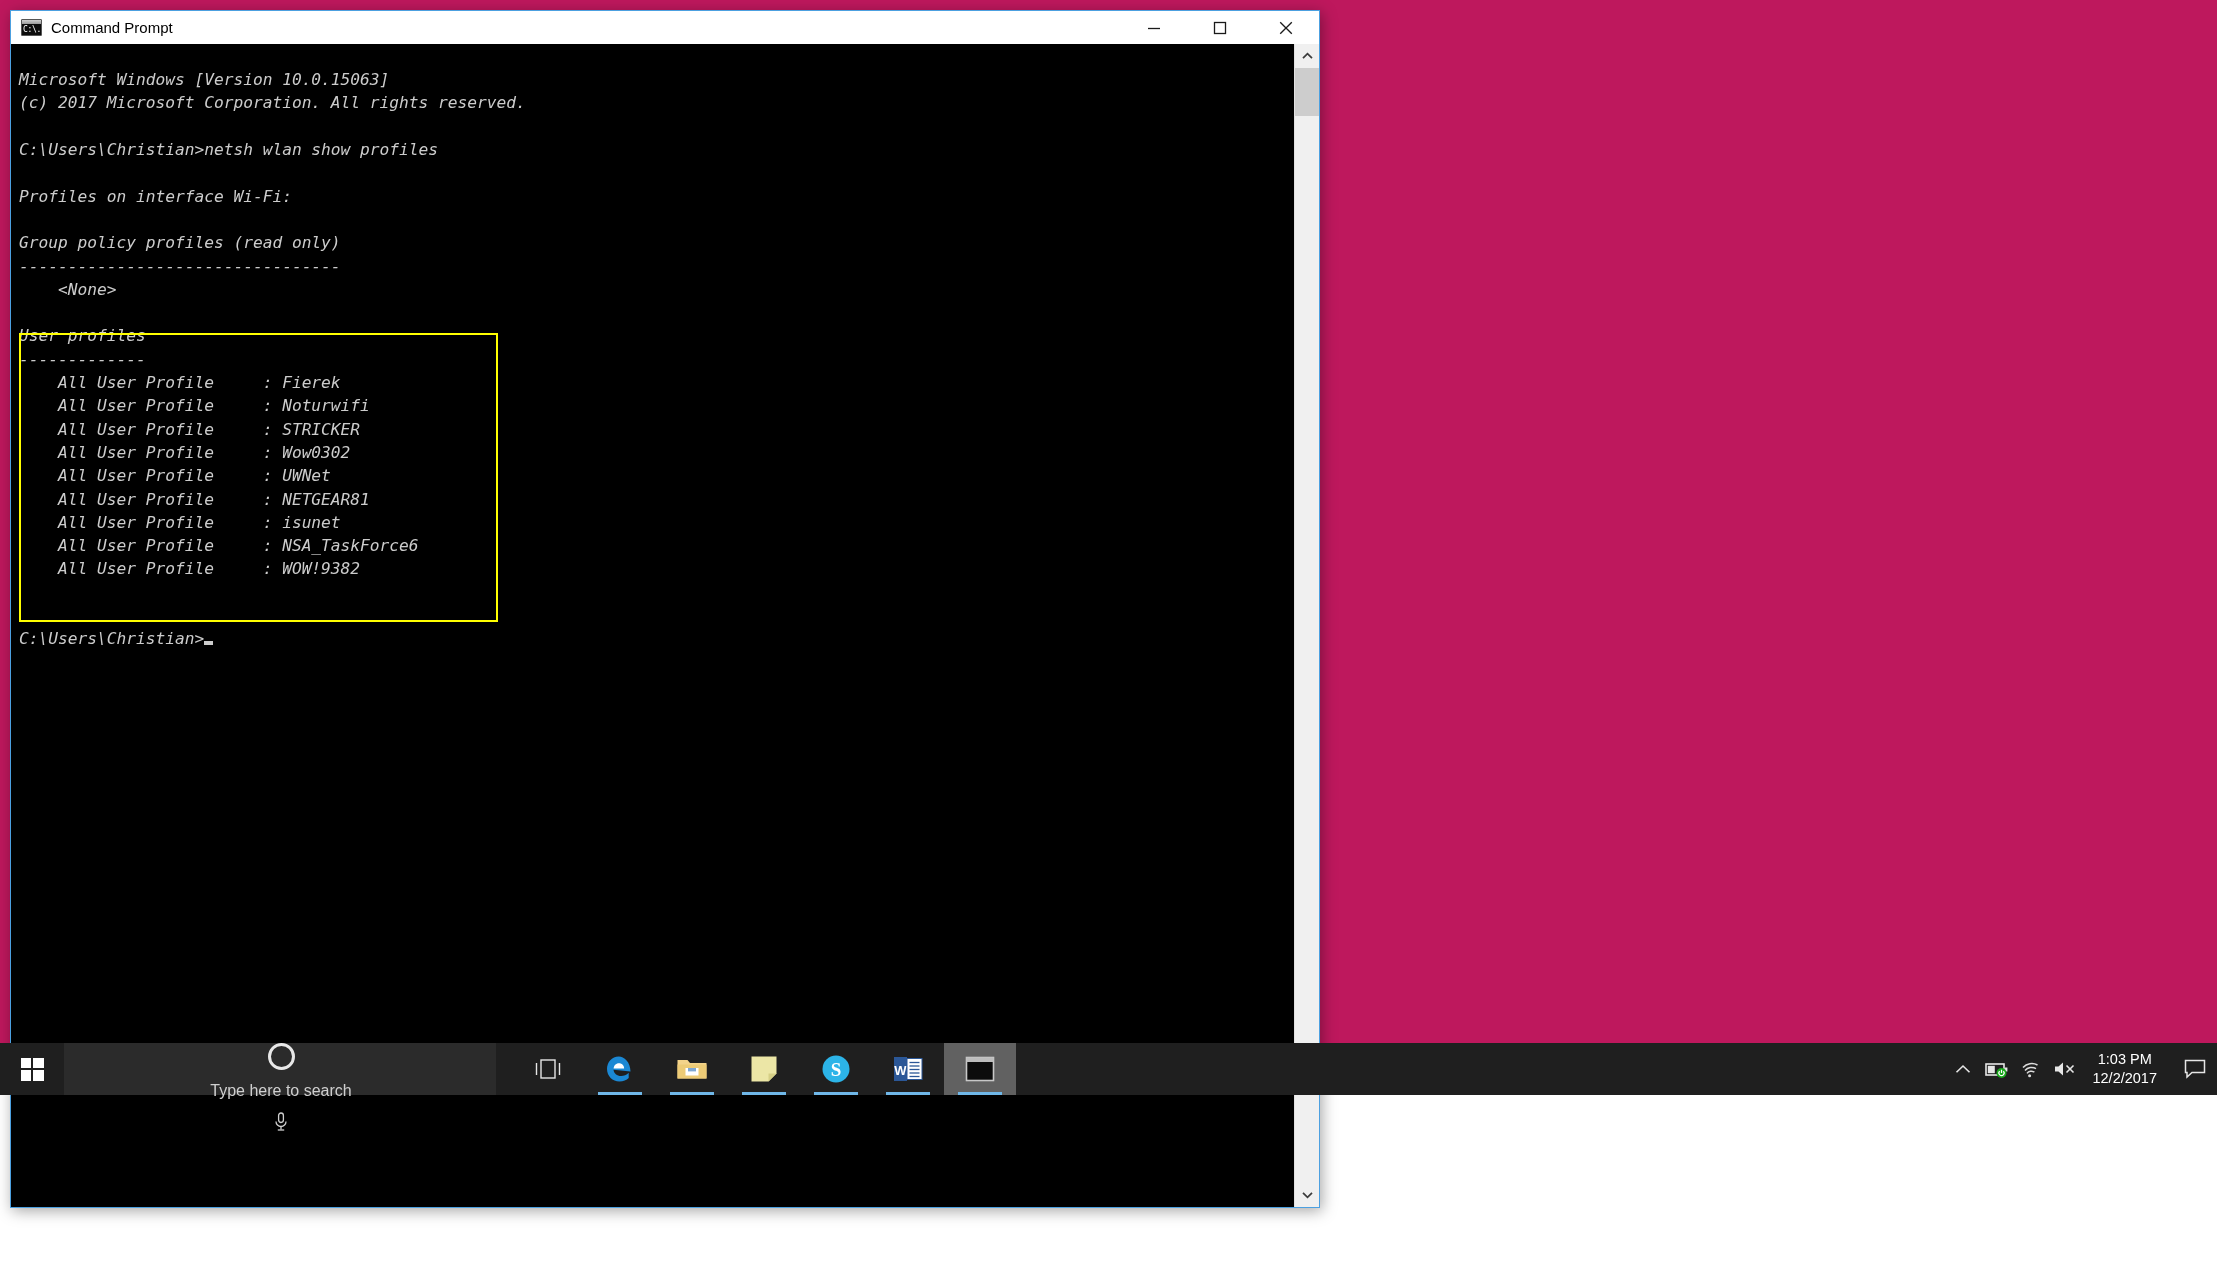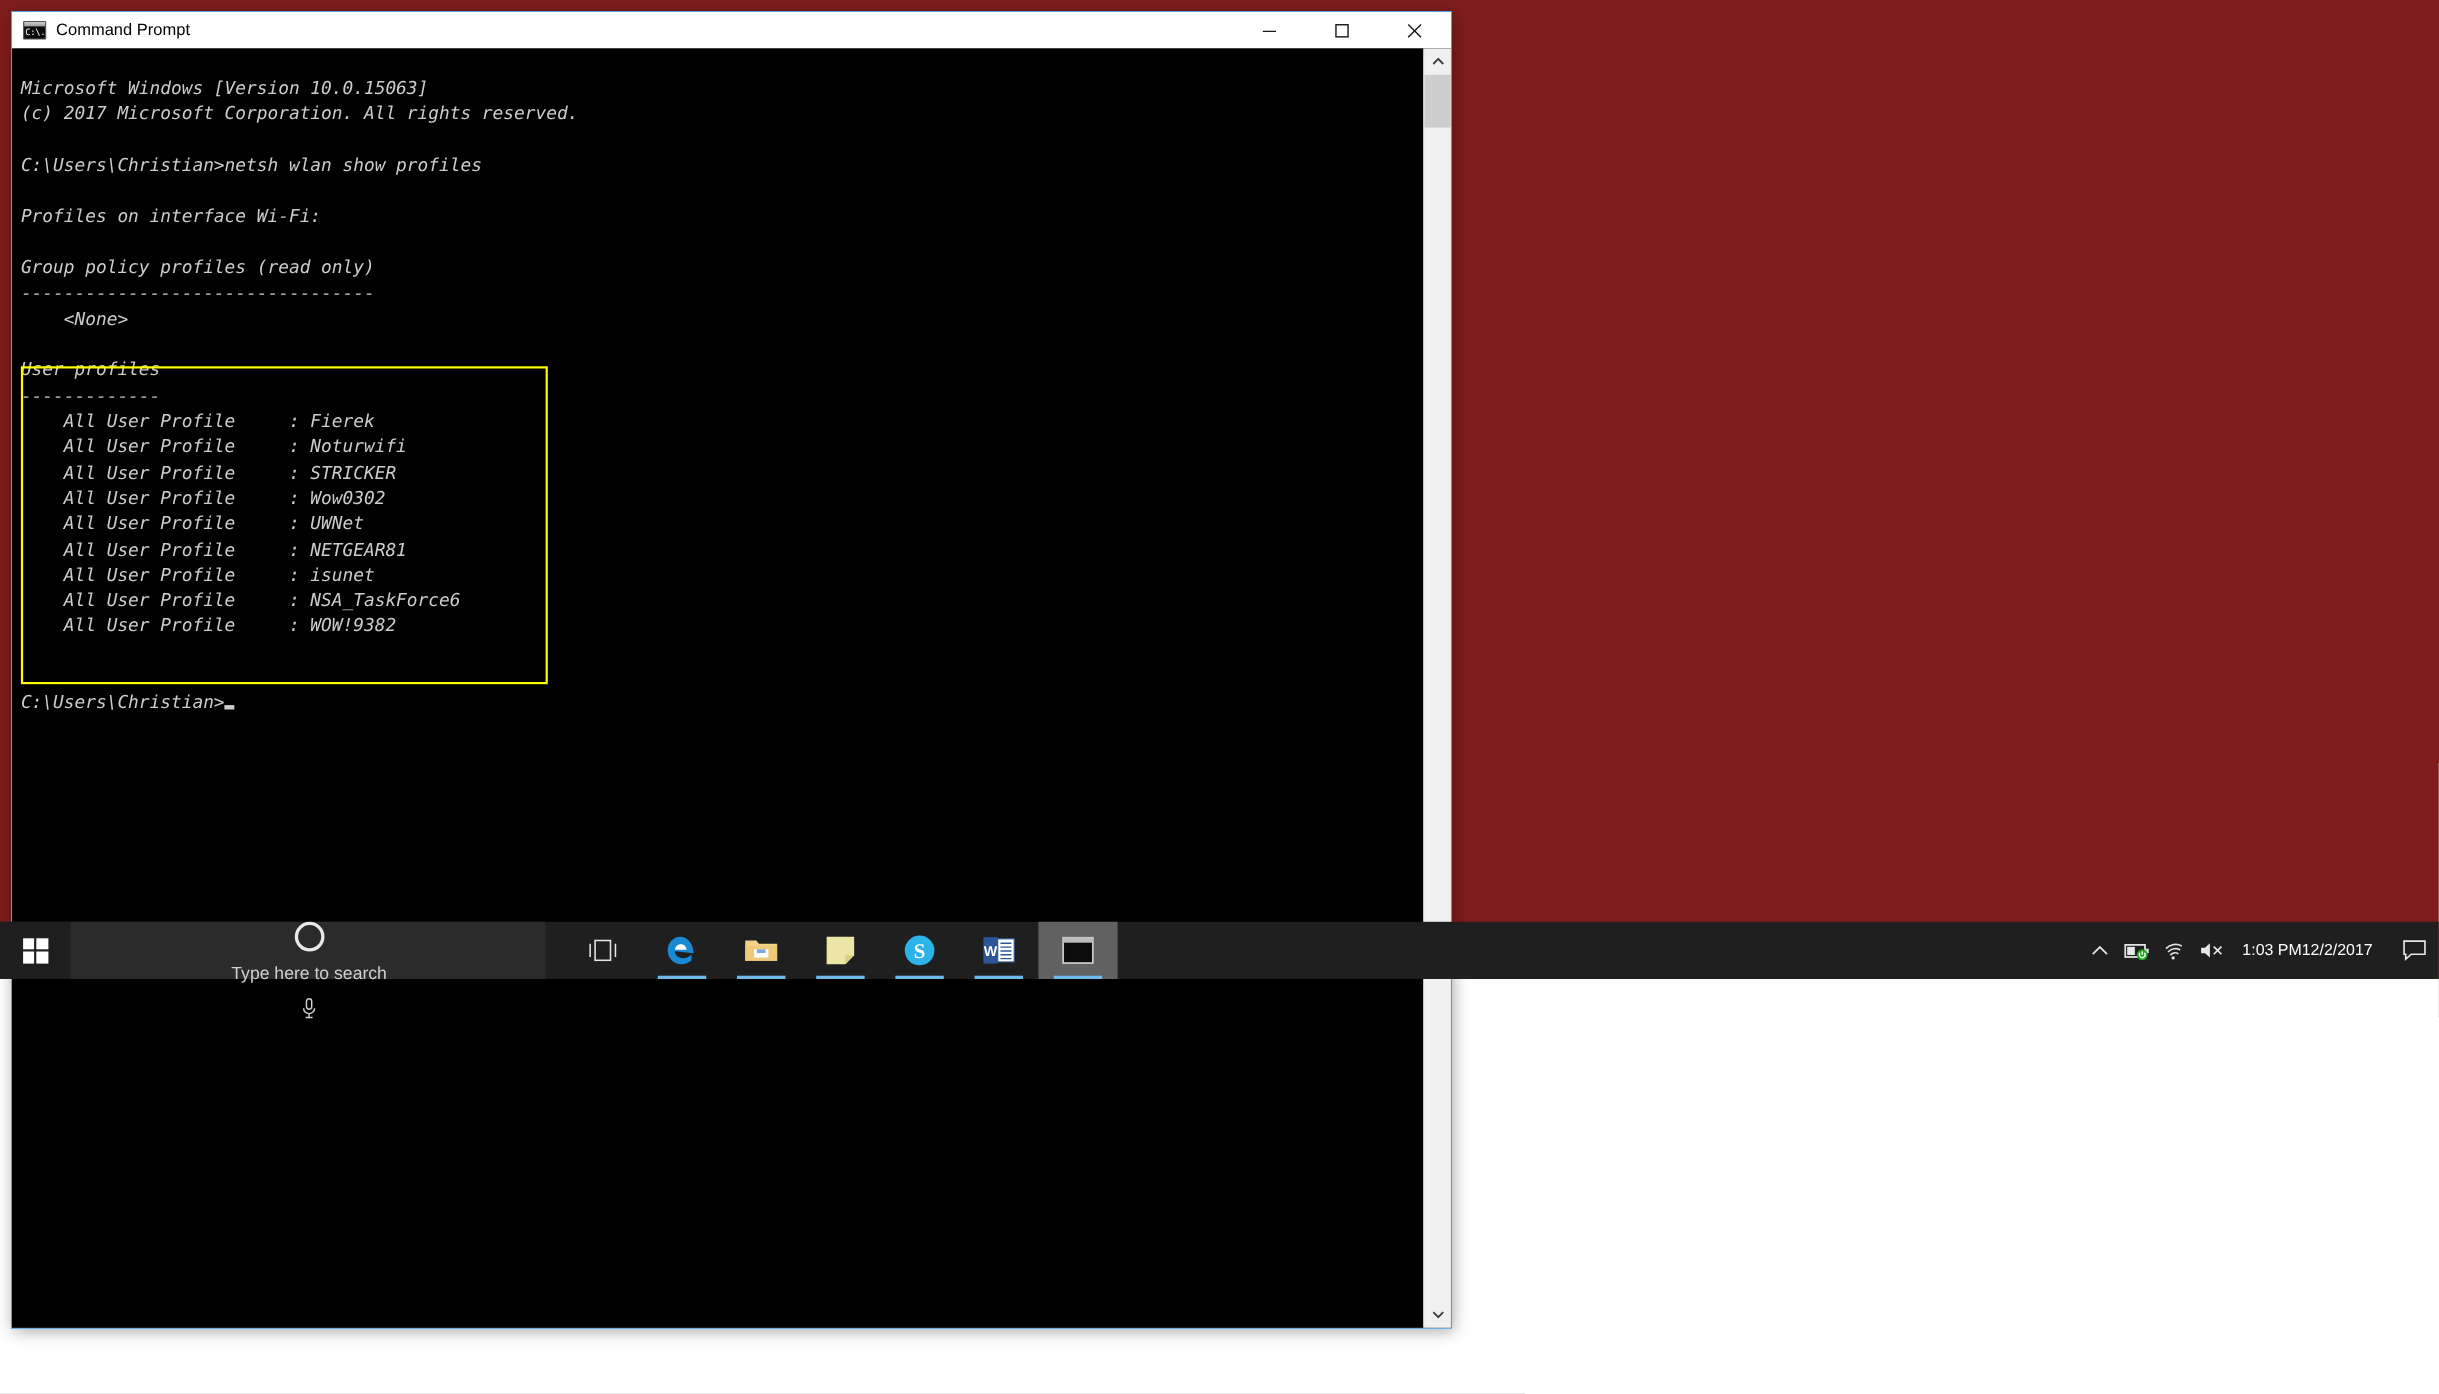--- a/index.html
+++ b/index.html
@@ -10,22 +10,22 @@
     height: 1267px;
     overflow: hidden;
     font-family: "Liberation Sans", sans-serif;
   }
 
   
   #desktop {
     position: absolute;
     left: 0; top: 0;
     width: 2217px;
-    height: 890px;
-    background: #7f1d1d;
+    height: 1095px;
+    background: #be185d;
   }
 
   
   #console-window {
     position: absolute;
     left: 10px;
     top: 10px;
     width: 1310px;
     height: 1198px;
     background: #ffffff;
@@ -274,20 +274,21 @@
   .tray-icon {
     width: 34px;
     display: flex;
     align-items: center;
     justify-content: center;
     height: 52px;
   }
   #clock {
     padding: 0 16px 0 10px;
     display: flex;
+    flex-direction: column;
     align-items: center;
     justify-content: center;
     color: #ffffff;
     font-size: 14.5px;
     line-height: 19px;
     height: 52px;
   }
   #action-center {
     width: 44px;
     display: flex;

